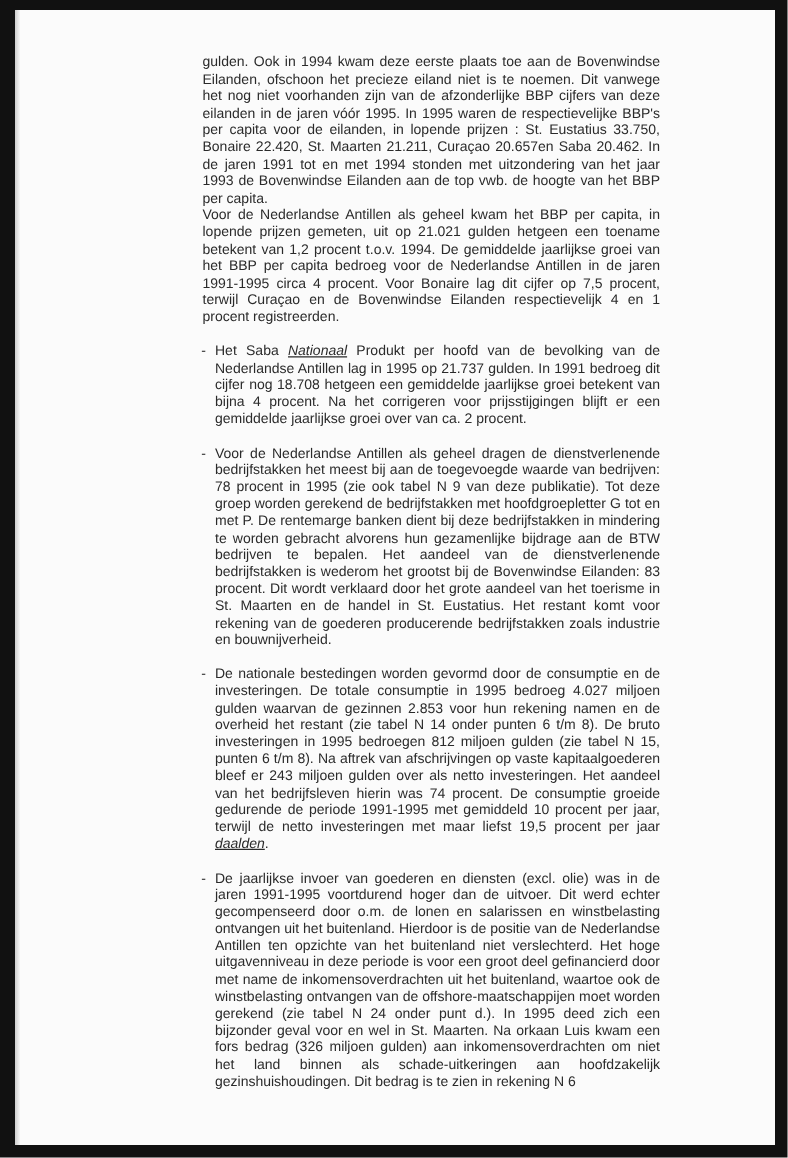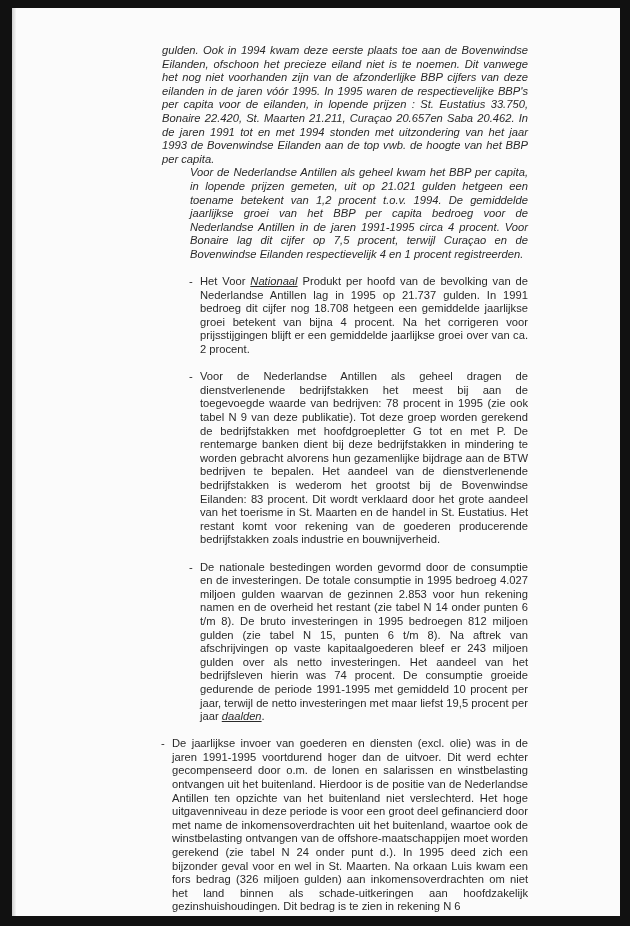--- a/index.html
+++ b/index.html
@@ -45,48 +45,47 @@
       left: 150px;
       top: 36px;
       width: 366px;
       color: #2a2a2a;
       font-size: 11.2px;
       line-height: 13.6px;
       text-align: justify;
     }
     .para {
       margin: 0;
-      font-style: italic;
     }
     .bullet {
       position: relative;
       padding-left: 10px;
       margin: 0;
     }
     .bullet .dash {
       position: absolute;
       left: -1px;
       top: 0;
     }
-    .gap-after { margin-bottom: 13.6px; margin-left: 28px; }
+    .gap-after { margin-bottom: 13.6px; }
     em { font-style: italic; text-decoration: underline; }
   </style>
 </head>
 <body>
 
 <div class="page">
   <div class="page-shadow-left"></div>
 
 
   <div class="body-text">
     <p class="para">gulden. Ook in 1994 kwam deze eerste plaats toe aan de Bovenwindse Eilanden, ofschoon het precieze eiland niet is te noemen. Dit vanwege het nog niet voorhanden zijn van de afzonderlijke BBP cijfers van deze eilanden in de jaren vóór 1995. In 1995 waren de respectievelijke BBP's per capita voor de eilanden, in lopende prijzen : St. Eustatius 33.750, Bonaire 22.420, St. Maarten 21.211,  Curaçao 20.657en Saba 20.462. In de jaren 1991 tot en met 1994 stonden met uitzondering van het jaar 1993 de Bovenwindse Eilanden aan de top vwb. de hoogte van het BBP per capita.</p>
     <p class="para gap-after">Voor de Nederlandse Antillen als geheel kwam het  BBP per  capita, in lopende prijzen gemeten, uit op 21.021 gulden hetgeen een toename betekent van 1,2 procent t.o.v. 1994. De gemiddelde jaarlijkse groei van het BBP per capita bedroeg voor de Nederlandse Antillen  in de jaren 1991-1995  circa 4 procent. Voor Bonaire lag dit cijfer op 7,5 procent, terwijl Curaçao en de Bovenwindse Eilanden respectievelijk 4 en 1 procent registreerden.</p>
 
     <p class="bullet gap-after">
-      <span class="dash">-</span><span>Het Voor </span><em>Nationaal</em><span> Produkt per hoofd van de bevolking van de Nederlandse Antillen lag in 1995 op 21.737 gulden. In 1991 bedroeg dit cijfer nog 18.708 hetgeen een gemiddelde jaarlijkse groei betekent van bijna 4 procent. Na het corrigeren voor prijsstijgingen blijft er een gemiddelde jaarlijkse groei over van ca. 2 procent.</span>
+      <span class="dash">-</span><span>Het Saba </span><em>Nationaal</em><span> Produkt per hoofd van de bevolking van de Nederlandse Antillen lag in 1995 op 21.737 gulden. In 1991 bedroeg dit cijfer nog 18.708 hetgeen een gemiddelde jaarlijkse groei betekent van bijna 4 procent. Na het corrigeren voor prijsstijgingen blijft er een gemiddelde jaarlijkse groei over van ca. 2 procent.</span>
     </p>
 
     <p class="bullet gap-after">
       <span class="dash">-</span><span>Voor de Nederlandse Antillen als geheel dragen de dienstverlenende bedrijfstakken het meest bij aan de toegevoegde waarde van bedrijven: 78 procent in 1995 (zie ook tabel N 9 van deze publikatie). Tot deze groep worden gerekend de bedrijfstakken met hoofdgroepletter G tot en met P. De rentemarge banken dient bij deze bedrijfstakken in mindering te worden gebracht alvorens hun gezamenlijke bijdrage aan de BTW bedrijven te bepalen. Het aandeel van de dienstverlenende bedrijfstakken is wederom het grootst bij de Bovenwindse Eilanden: 83 procent. Dit wordt verklaard door het grote aandeel van het toerisme in St. Maarten en de handel in St. Eustatius. Het restant komt voor rekening van de goederen producerende bedrijfstakken zoals industrie en bouwnijverheid.</span><em></em><span></span>
     </p>
 
     <p class="bullet gap-after">
       <span class="dash">-</span><span>De nationale bestedingen worden gevormd door de consumptie en de investeringen. De totale consumptie in 1995 bedroeg 4.027 miljoen gulden waarvan de gezinnen 2.853 voor hun rekening namen en de overheid het restant (zie tabel N 14 onder punten 6 t/m 8). De bruto investeringen in 1995 bedroegen 812 miljoen gulden (zie tabel N 15, punten 6 t/m 8). Na aftrek van afschrijvingen op vaste kapitaalgoederen bleef er 243 miljoen gulden over als netto investeringen. Het aandeel van het bedrijfsleven hierin was 74 procent. De consumptie groeide gedurende de periode 1991-1995 met gemiddeld 10 procent per jaar, terwijl de netto investeringen met maar liefst 19,5 procent per jaar </span><em>daalden</em><span>.</span>
     </p>
 

